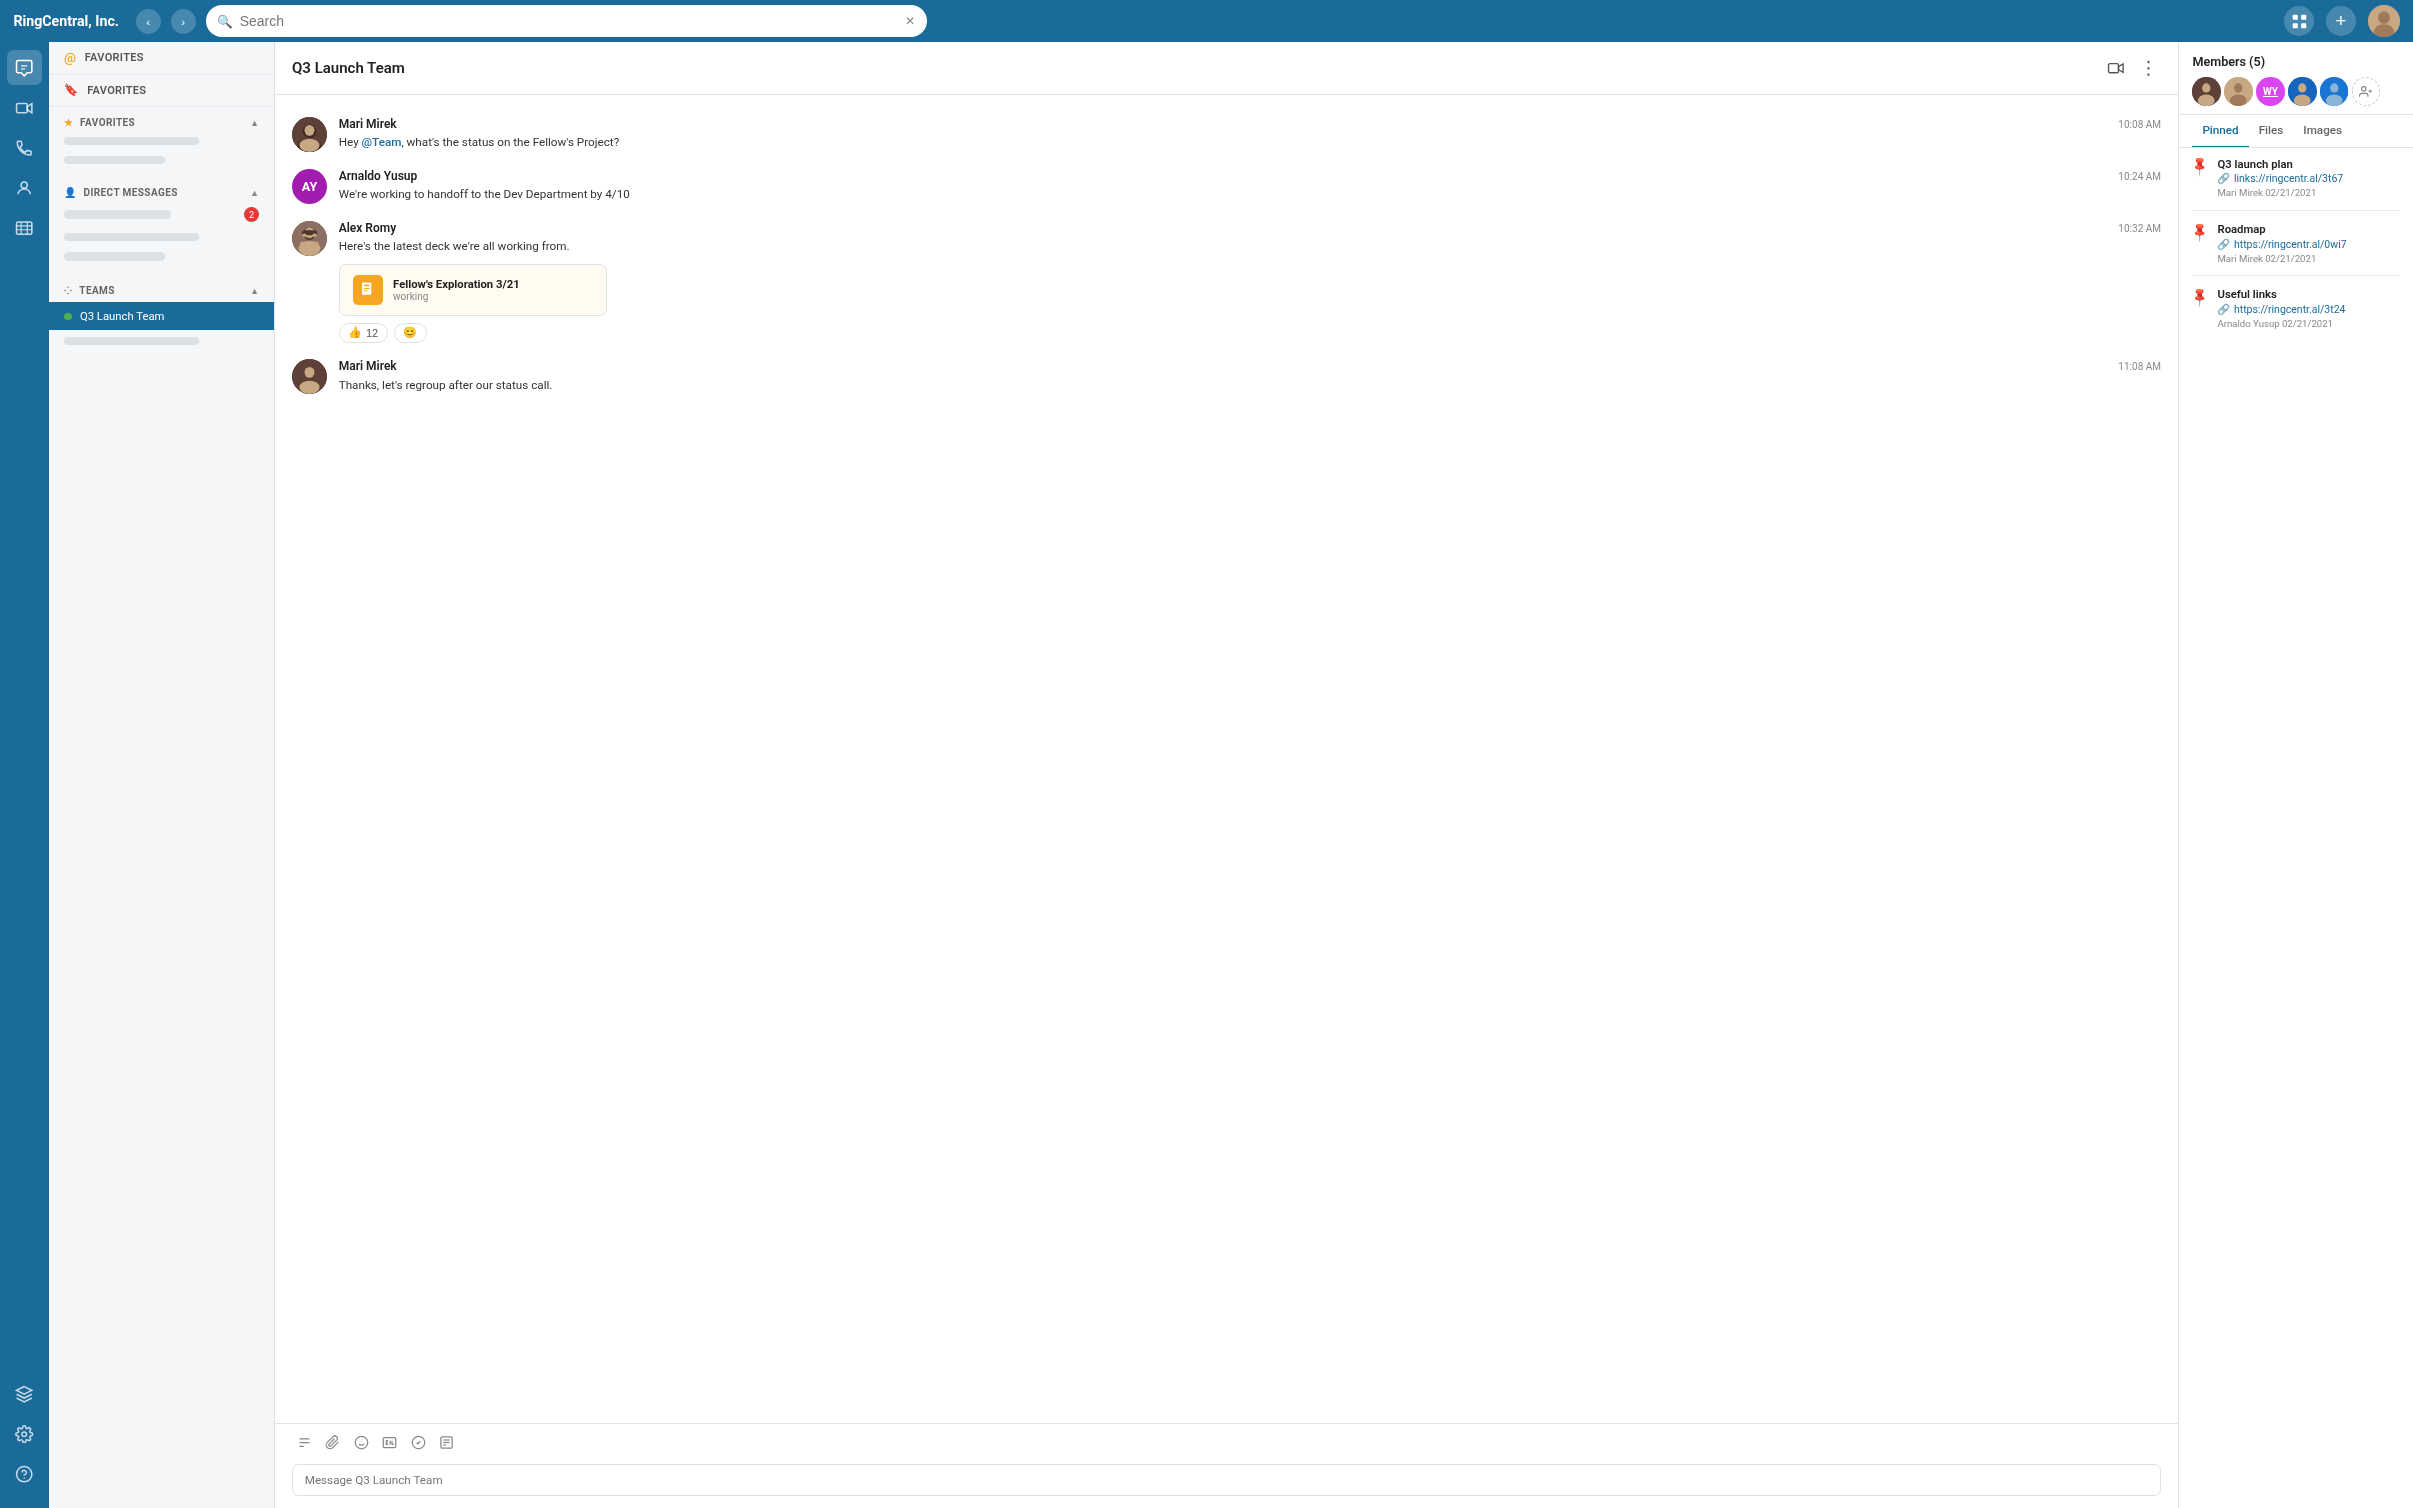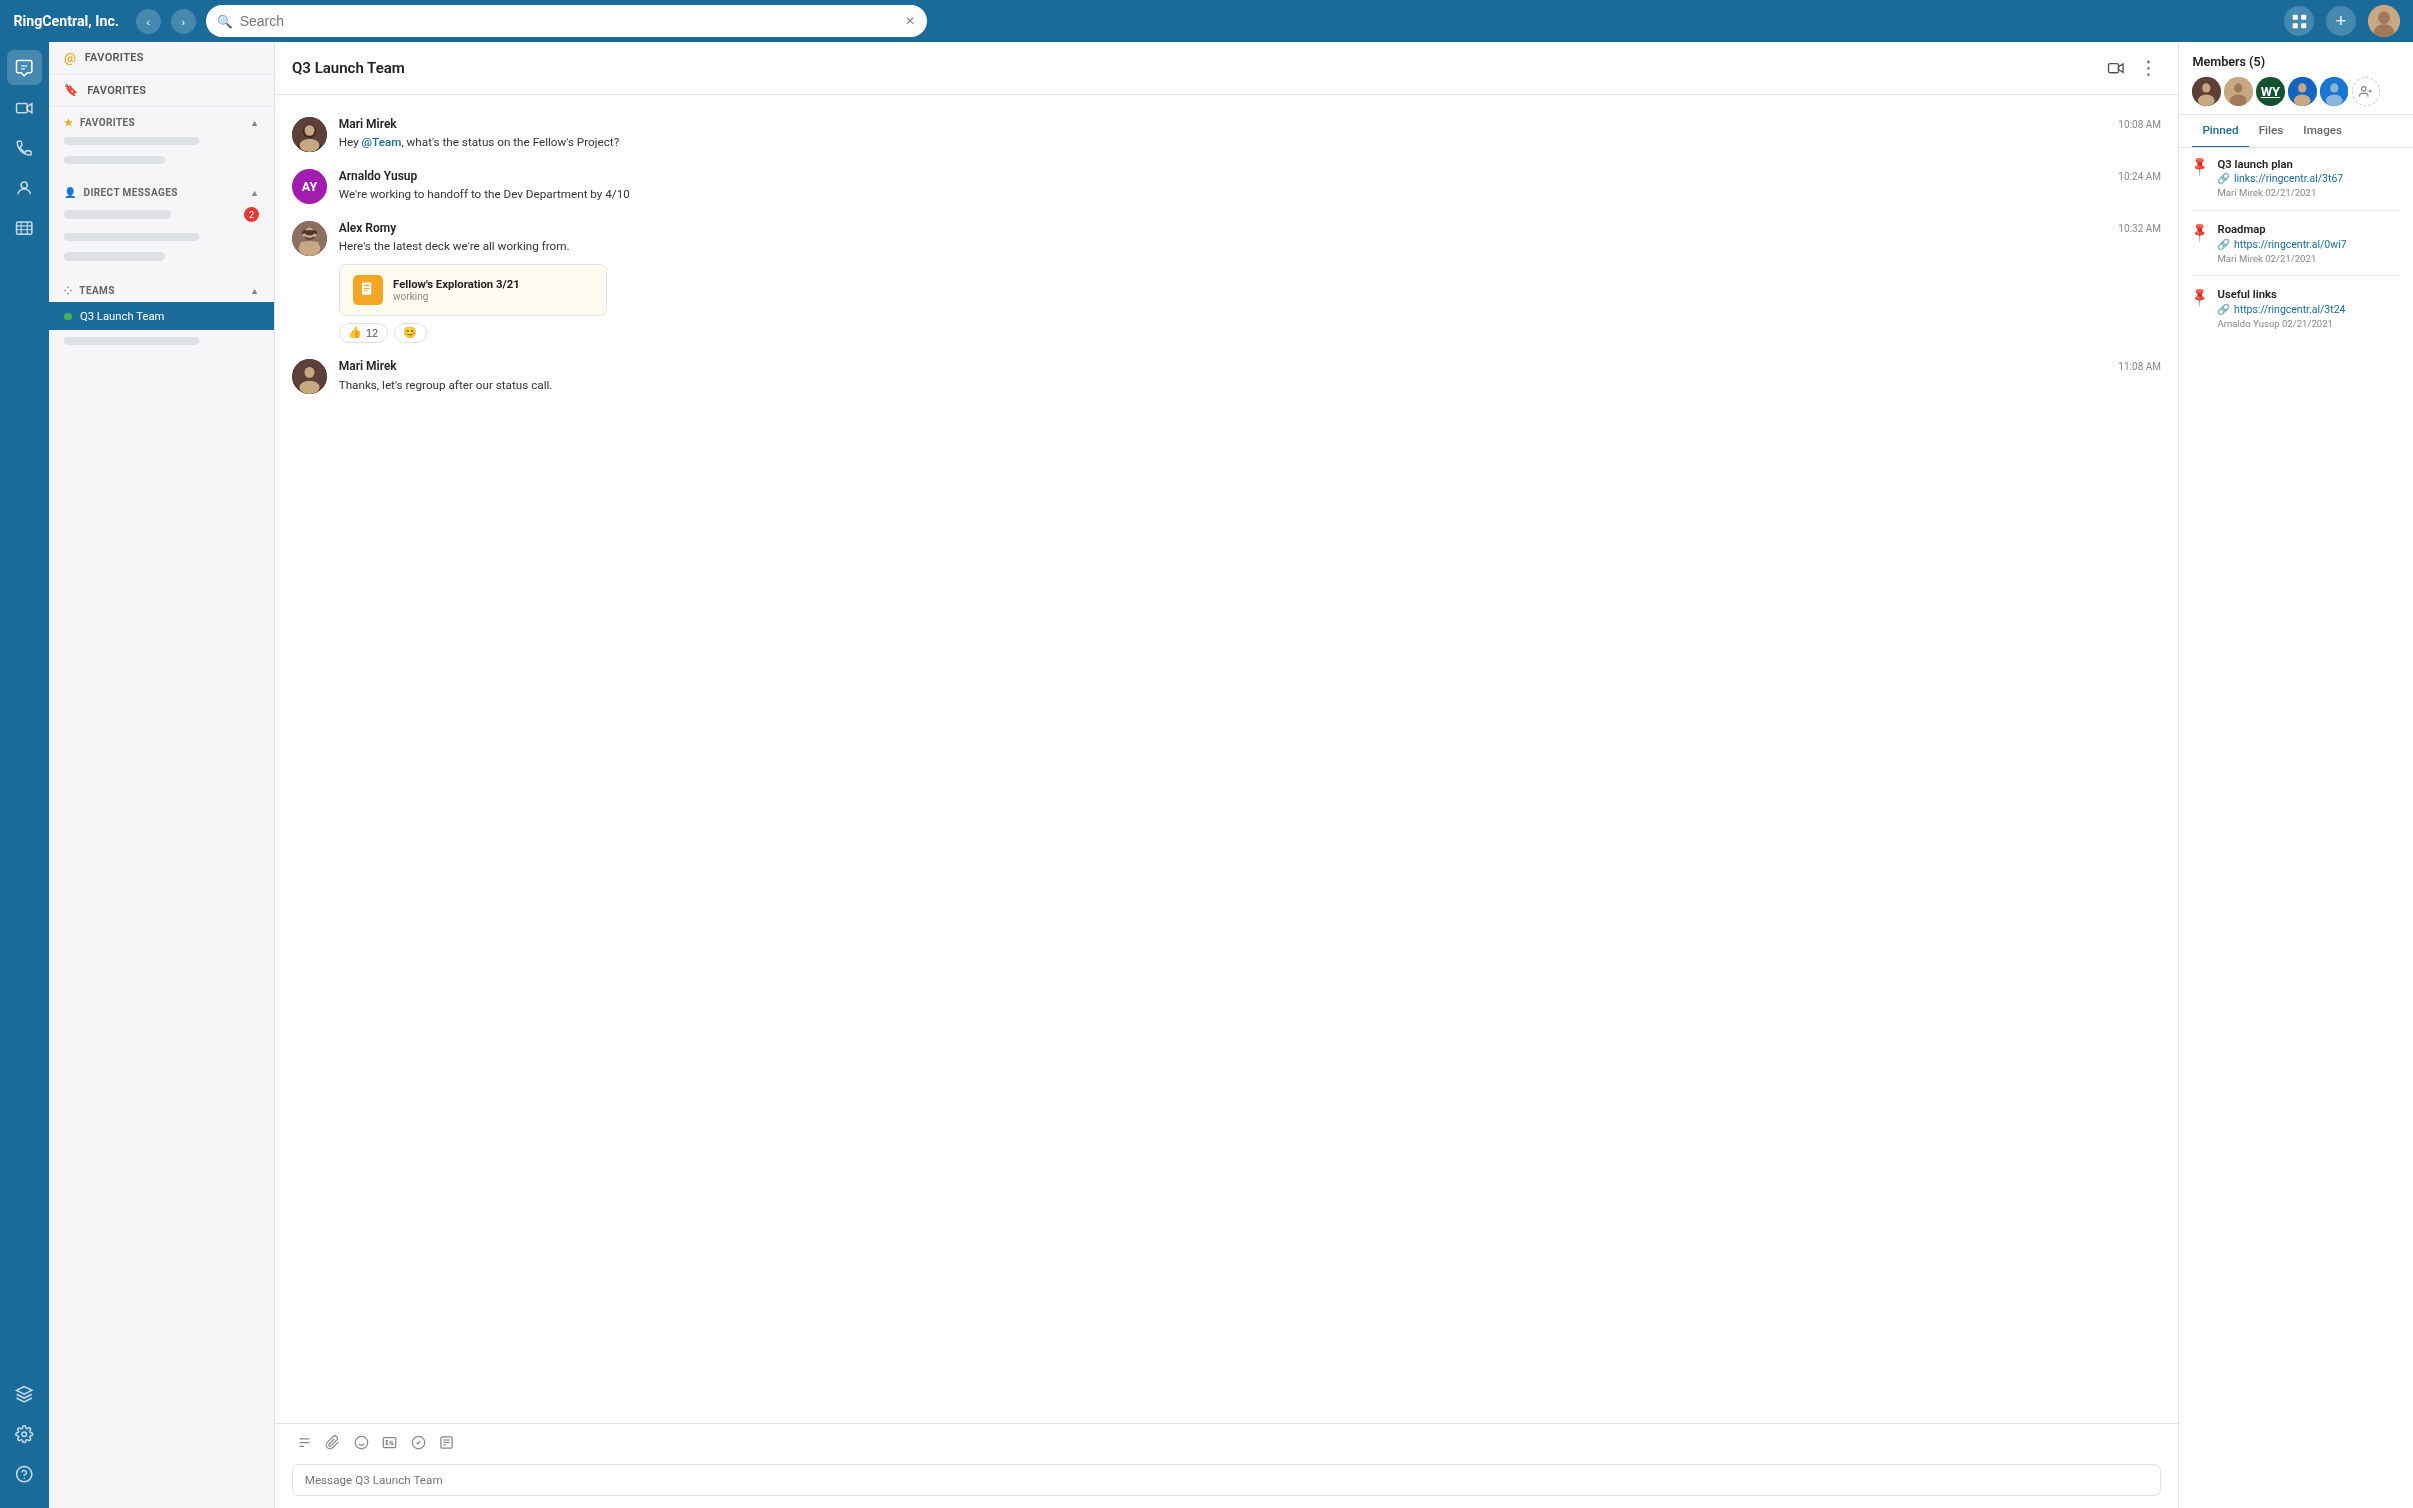--- a/index.html
+++ b/index.html
@@ -819,21 +819,21 @@
         </div>
 
         <div class="member-avatar" style="background:#c8a882;">
           <svg viewBox="0 0 34 34" width="28.5" height="28.5">
             <circle cx="17" cy="17" r="17" fill="#c8a882"></circle>
             <ellipse cx="17" cy="13" rx="5" ry="5.5" fill="#a0785a"></ellipse>
             <ellipse cx="17" cy="28" rx="10" ry="7" fill="#a0785a"></ellipse>
           </svg>
         </div>
 
-        <div class="member-avatar" style="background:#14532d; font-size:13px; font-weight:700;text-decoration:underline;">WY</div>
+        <div class="member-avatar" style="background:#d946ef; font-size:10px; font-weight:700;text-decoration:underline;">WY</div>
 
         <div class="member-avatar" style="background:#1565c0;">
           <svg viewBox="0 0 34 34" width="28.5" height="28.5">
             <circle cx="17" cy="17" r="17" fill="#1565c0"></circle>
             <ellipse cx="17" cy="13" rx="5" ry="5.5" fill="#c8a882"></ellipse>
             <ellipse cx="17" cy="28" rx="10" ry="7" fill="#c8a882"></ellipse>
           </svg>
         </div>
 
         <div class="member-avatar" style="background:#1976d2;">

